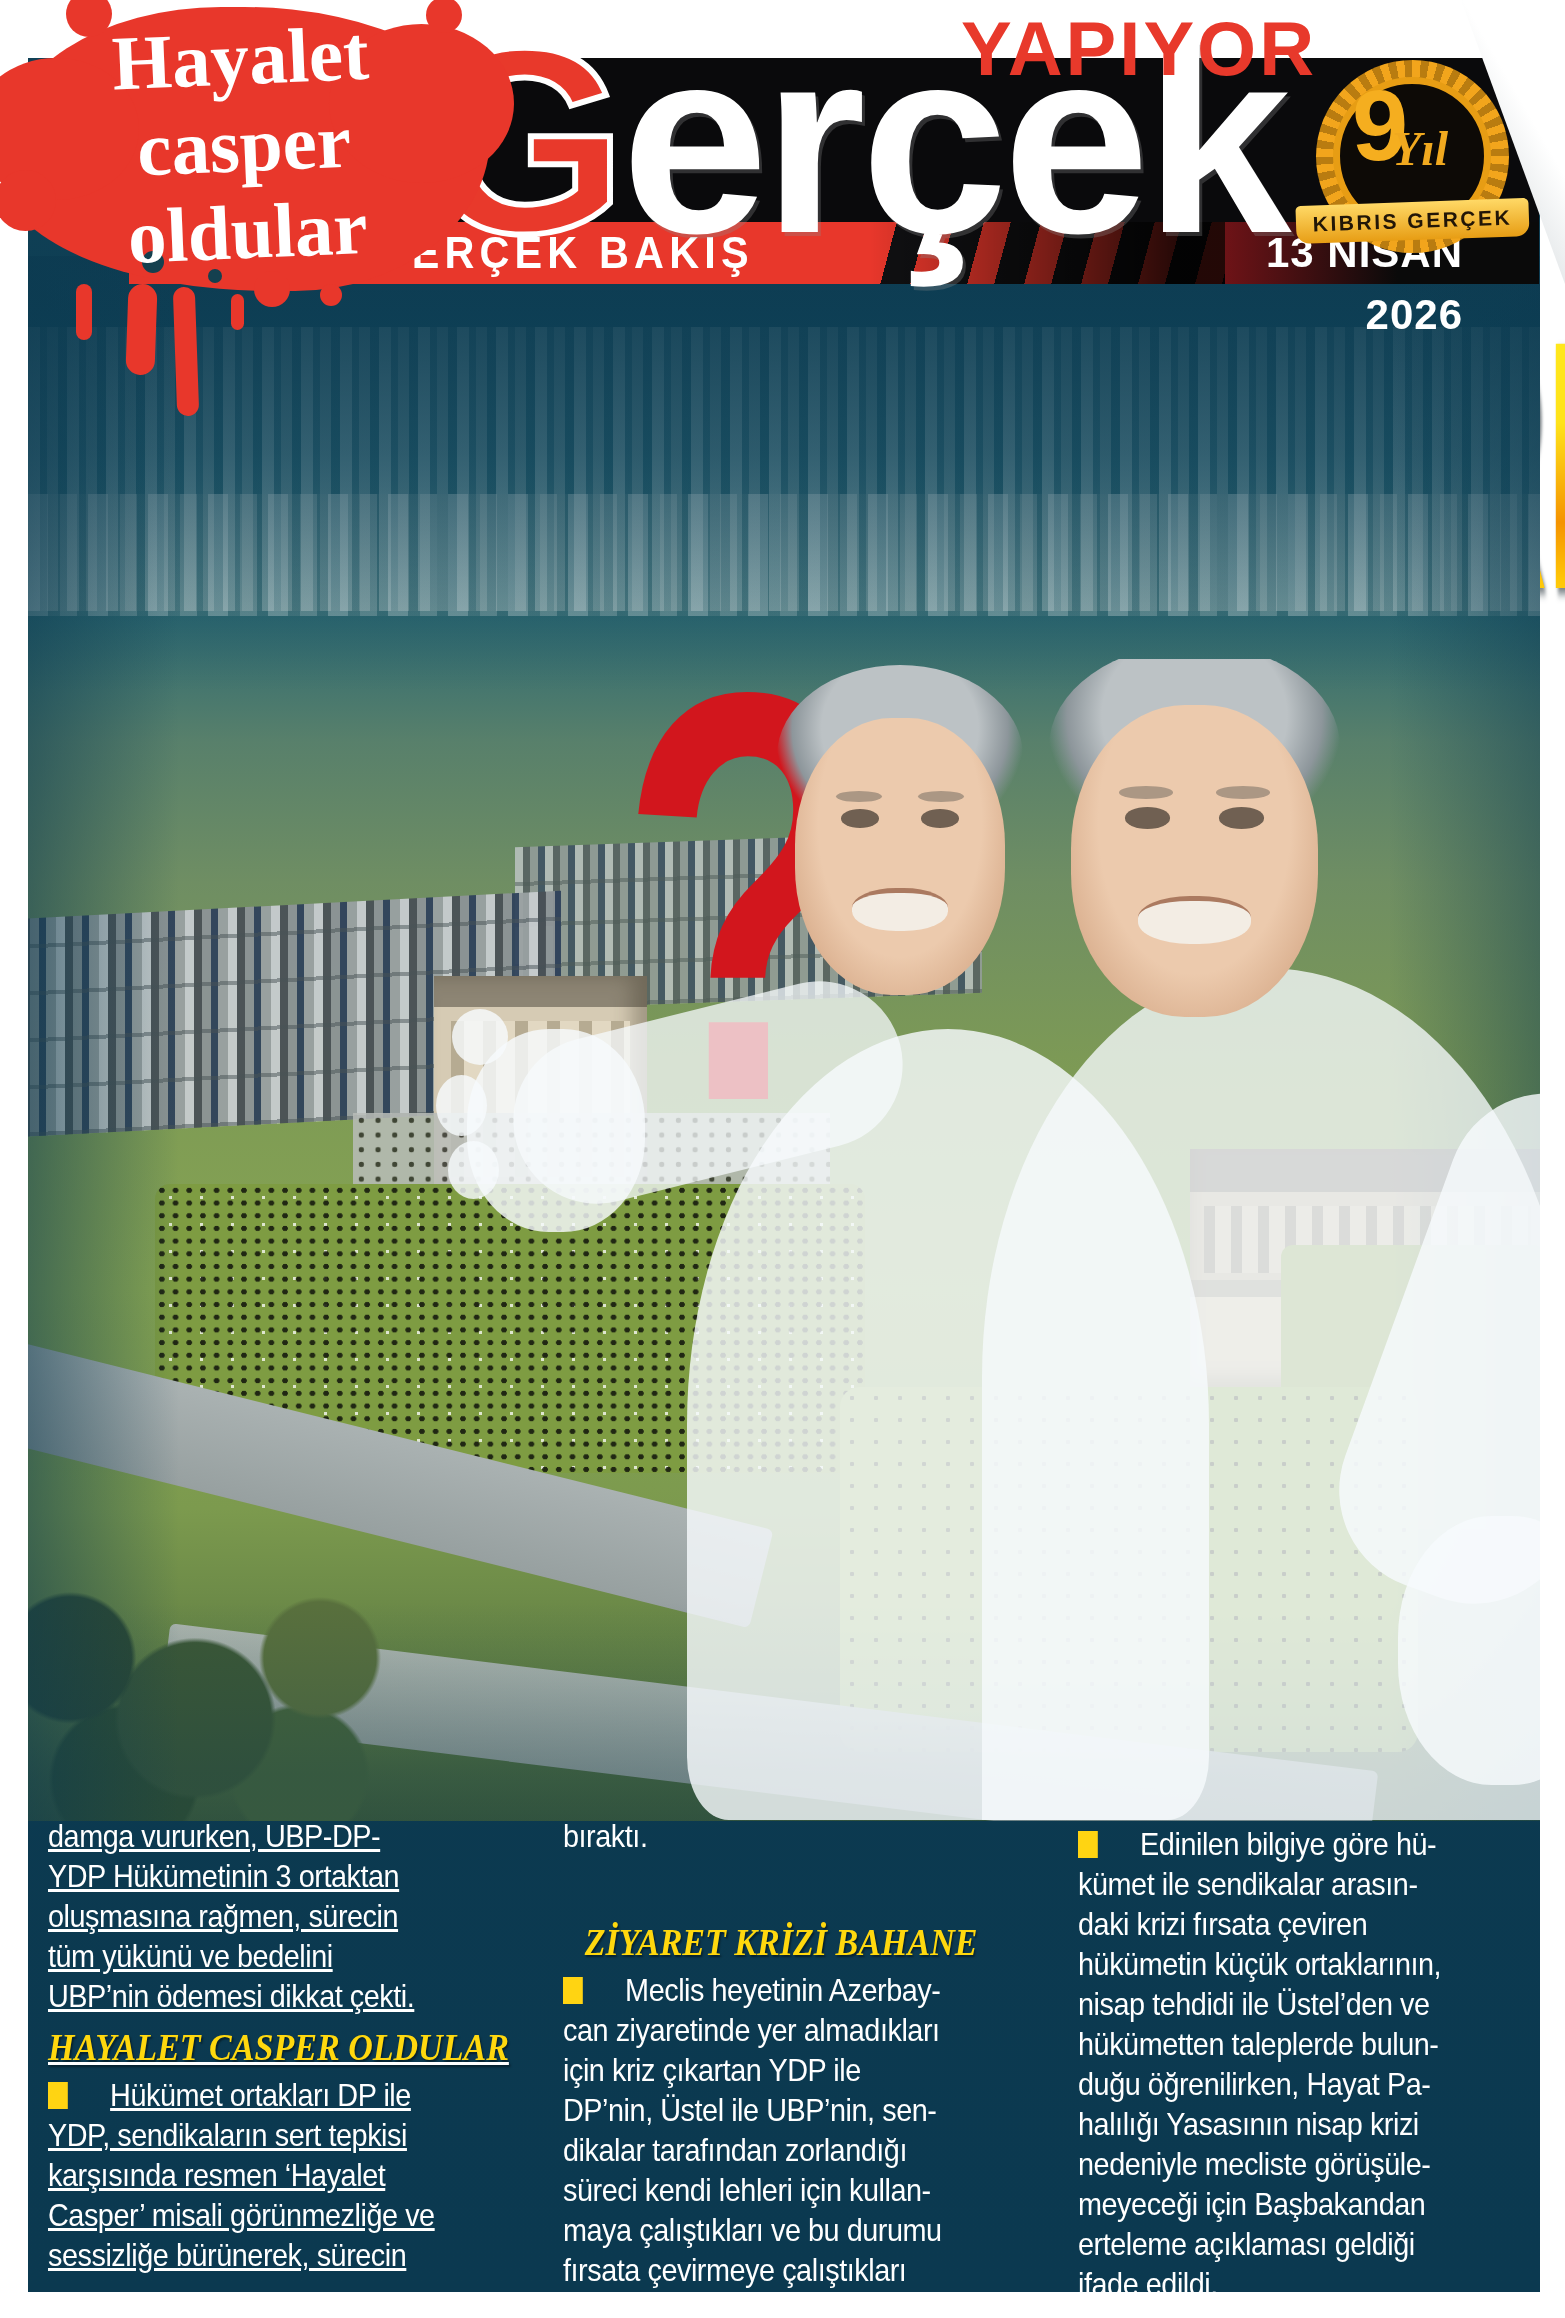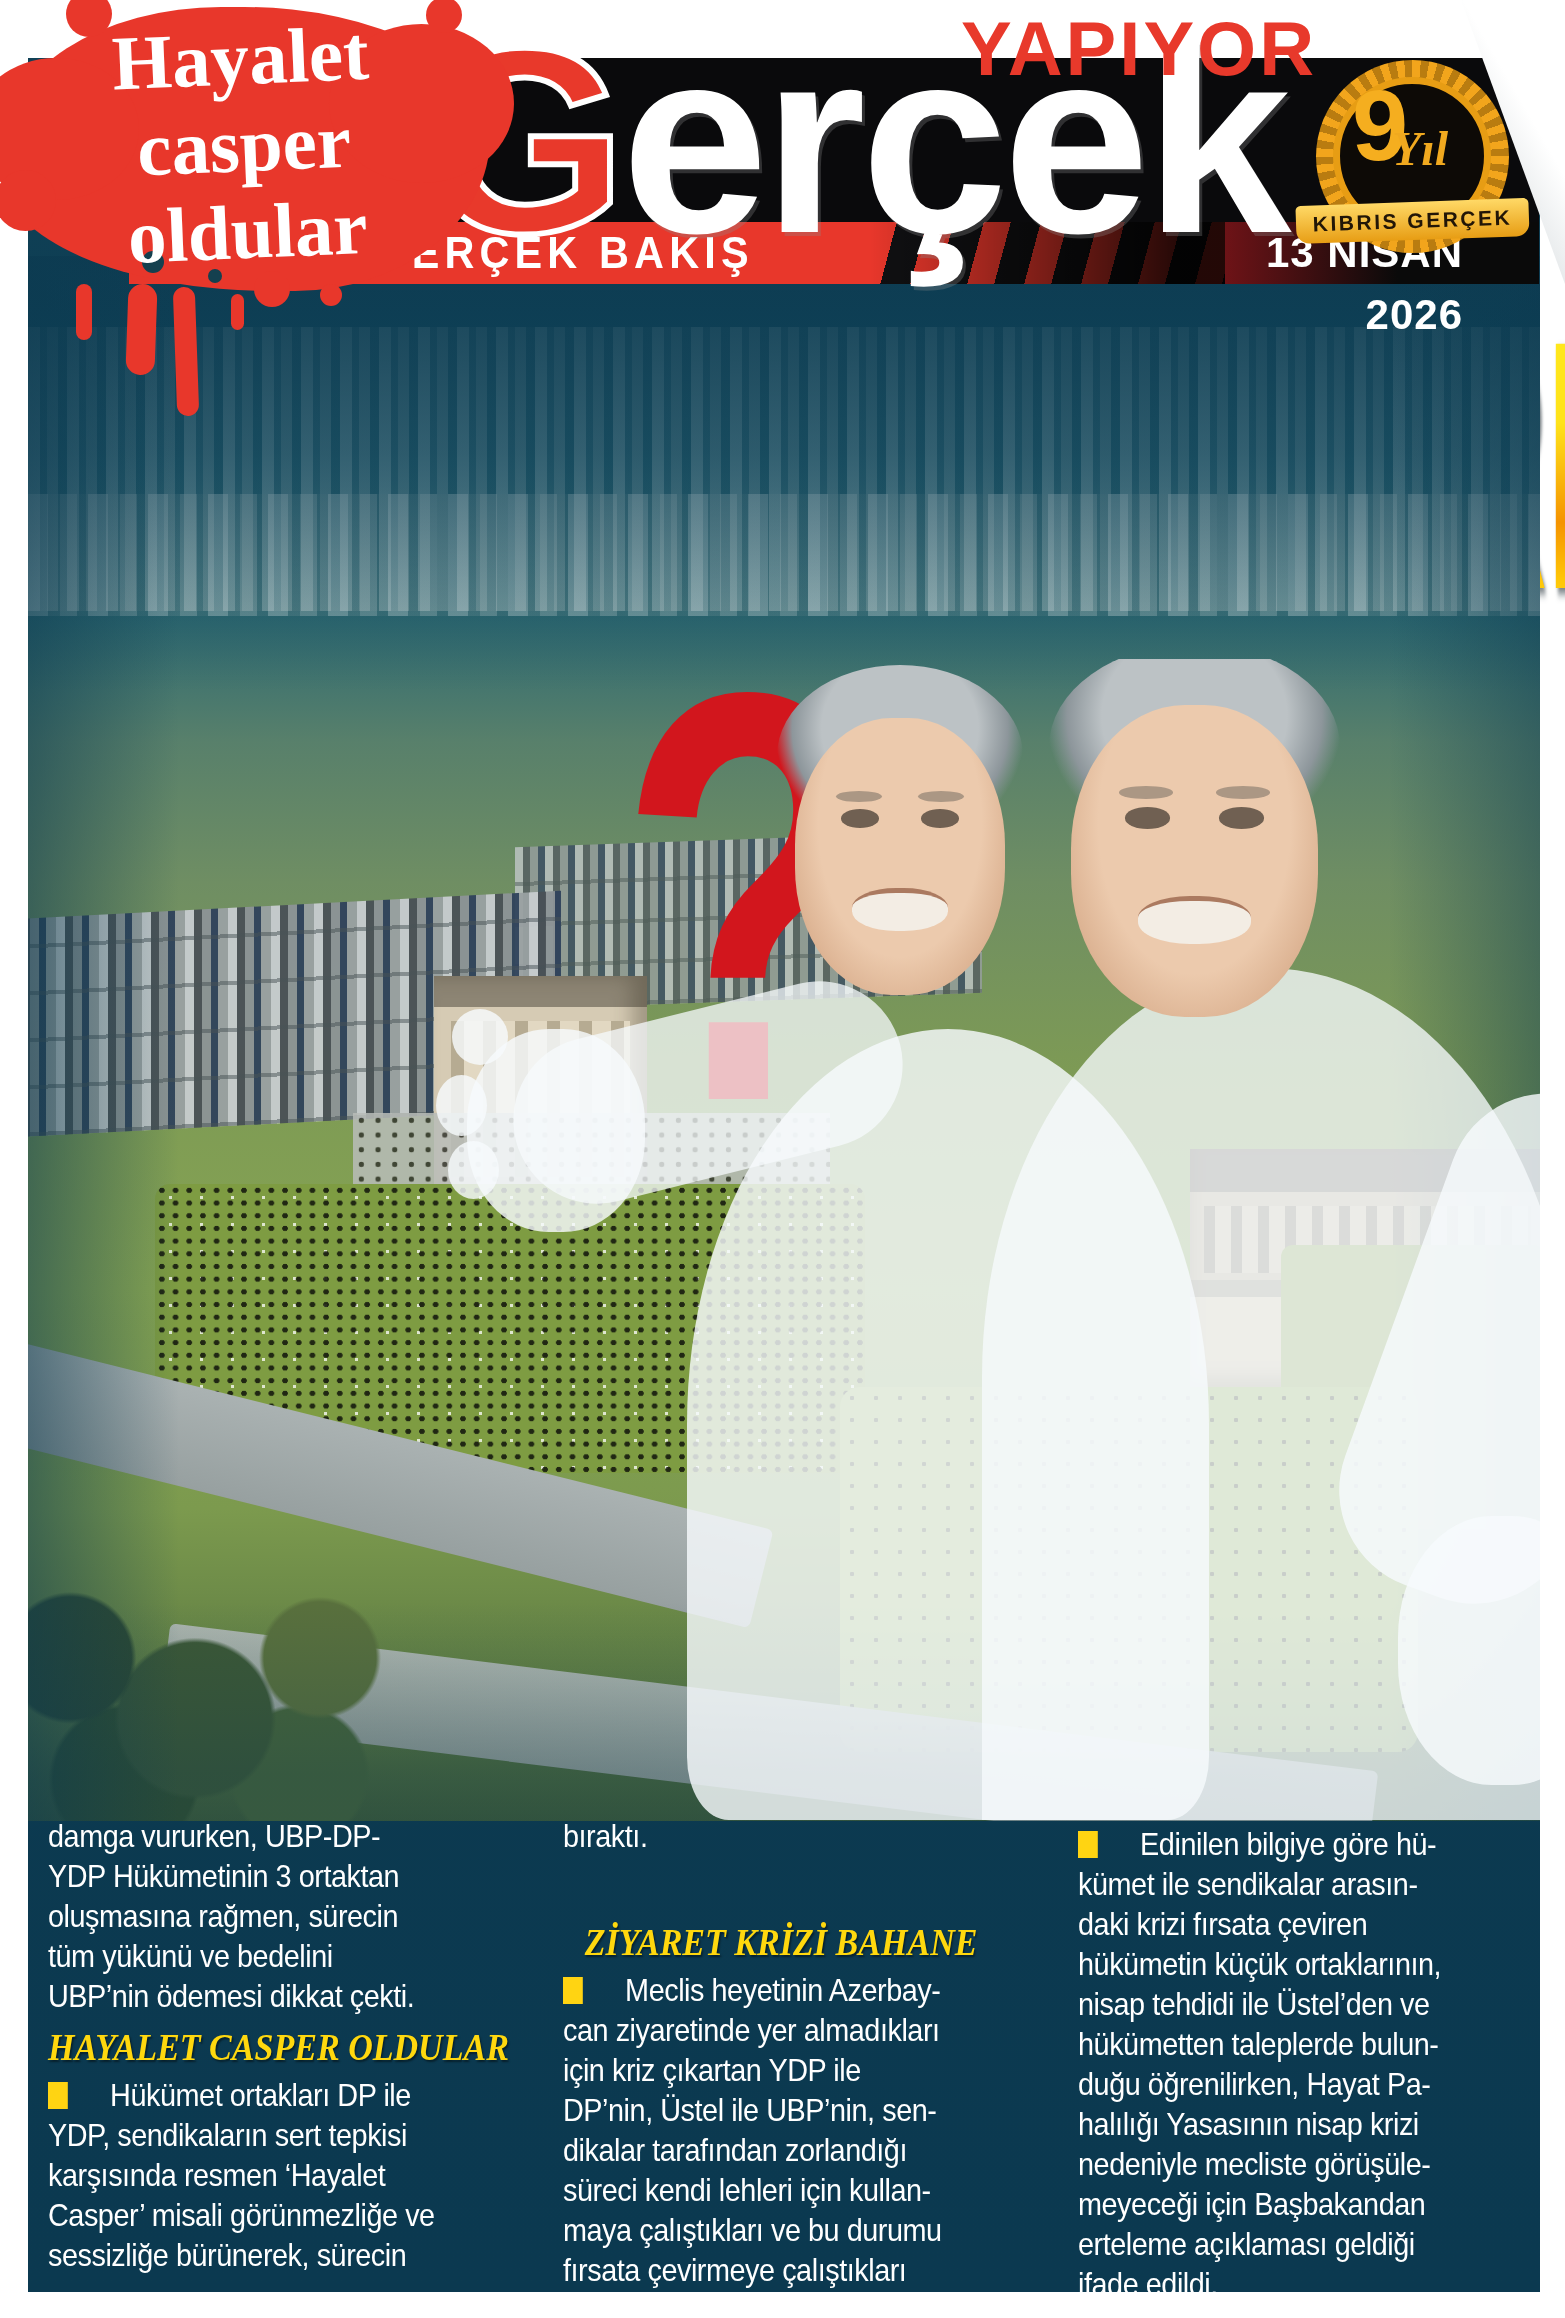--- a/index.html
+++ b/index.html
@@ -211,21 +211,21 @@
     <div class="brow" style="left:22%;top:33%;"></div>
       <div class="brow" style="left:58%;top:33%;"></div>
     <div class="eye" style="left:24%;top:39%;"></div>
       <div class="eye" style="left:59%;top:39%;"></div>
     <div class="mouth"></div>
   </div>
 </div>
 
 <div class="article">
 
-  <div class="col" style="left:48px;width:474px;">
+  <div class="col" style="left:48px;width:474px;text-decoration:underline;">
     <div class="tline"><span class="bullet"></span><span>Son iki haftaya hükümet ile</span></div>
     <div class="tline">sendikalar arasındaki gerginlik</div>
     <div class="tline">damga vururken, UBP-DP-</div>
     <div class="tline">YDP Hükümetinin 3 ortaktan</div>
     <div class="tline">oluşmasına rağmen, sürecin</div>
     <div class="tline">tüm yükünü ve bedelini</div>
     <div class="tline">UBP’nin ödemesi dikkat çekti.</div>
     <div class="subhead sp-top">HAYALET CASPER OLDULAR</div>
     <div class="tline"><span class="bullet"></span><span>Hükümet ortakları DP ile</span></div>
     <div class="tline">YDP, sendikaların sert tepkisi</div>

